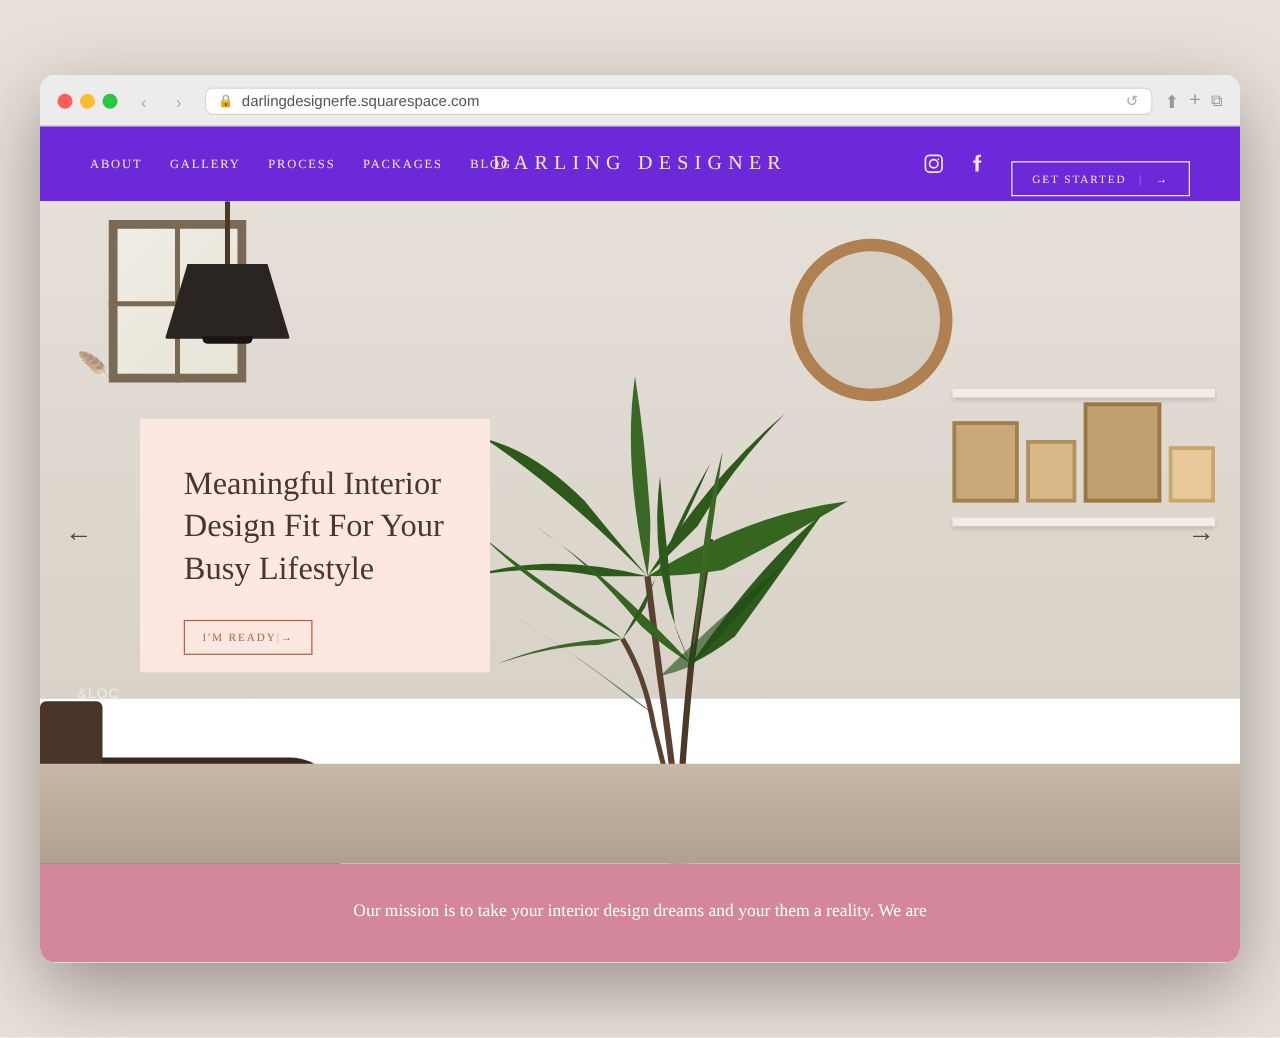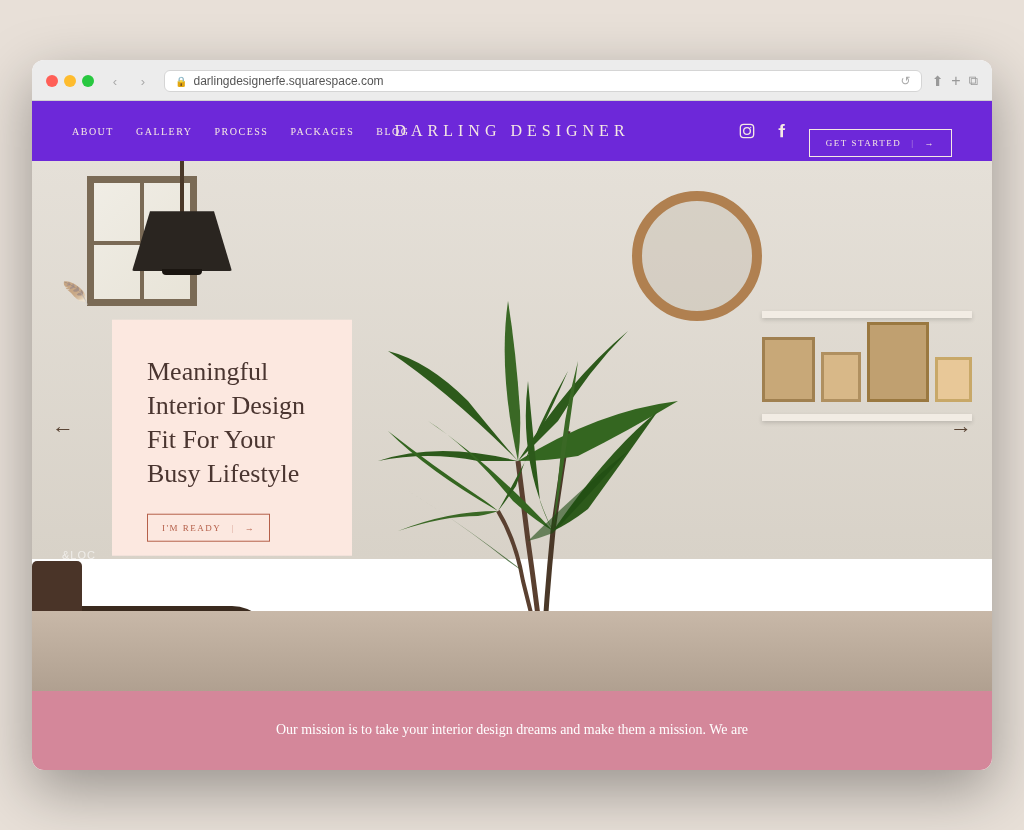--- a/index.html
+++ b/index.html
@@ -217,37 +217,36 @@
     .nav-arrow-right { right: 20px; }
 
     
     .hero-text-box {
       position: absolute;
       top: 50%;
       left: 80px;
       transform: translateY(-45%);
       background: #fce8e0;
       padding: 35px 35px 14px;
-      width: 240px;
+      width: 280px;
       z-index: 10;
     }
 
     .hero-headline {
       font-family: Georgia, 'Times New Roman', serif;
       font-size: 26px;
       color: #4a3530;
       line-height: 1.3;
       font-weight: 400;
       margin-bottom: 24px;
     }
 
     .hero-cta {
       display: inline-flex;
       align-items: center;
-      gap: 10px;
       border: 1.5px solid #b5604a;
       color: #b5604a;
       padding: 8px 14px;
       font-size: 9px;
       letter-spacing: 1.5px;
       text-transform: uppercase;
       cursor: pointer;
       font-family: Georgia, serif;
     }
 
@@ -437,17 +436,17 @@
           <span>I'M READY</span>
           <span style="opacity:0.5;">|</span>
           <span>→</span>
         </div>
       </div>
 
       <div class="nav-arrow nav-arrow-right" style="font-family: serif;">→</div>
     </section>
 
     <section class="mission-section">
-      <p class="mission-text">Our mission is to take your interior design dreams and make them a mission. We are</p>
+      <p class="mission-text">Our mission is to take your interior design dreams and your them a reality. We are</p>
     </section>
 
   </div>
 </div>
 
 </body></html>

